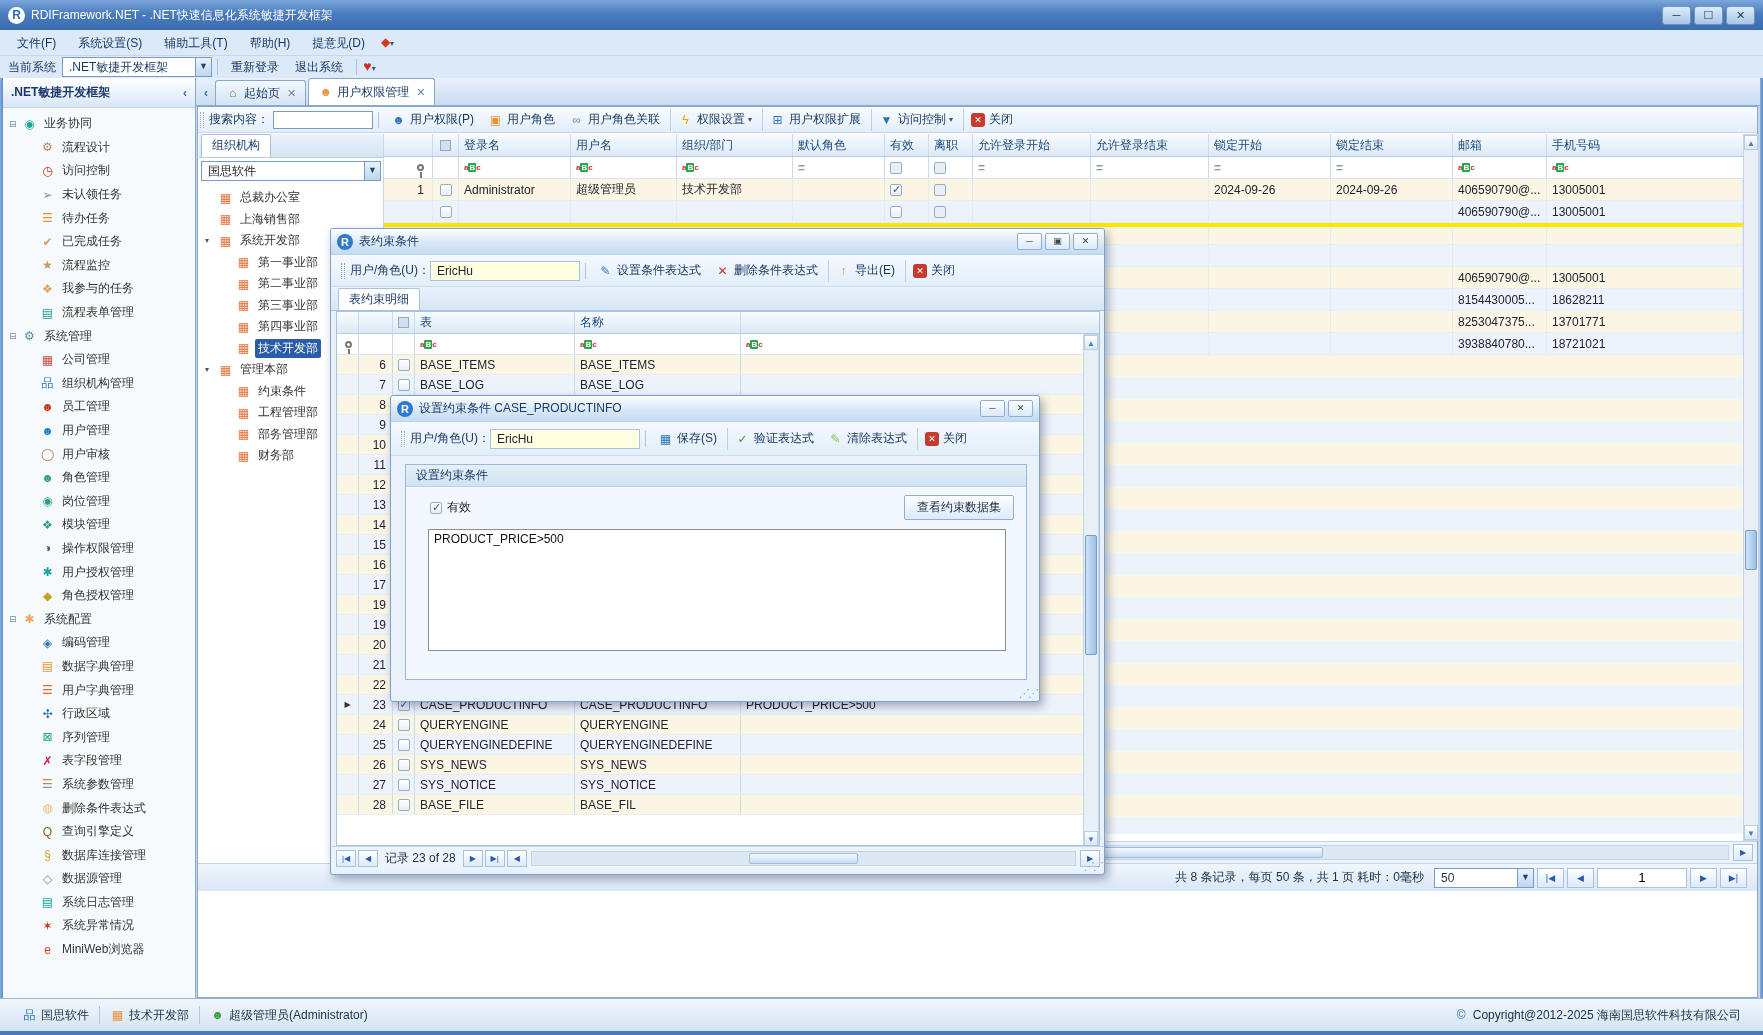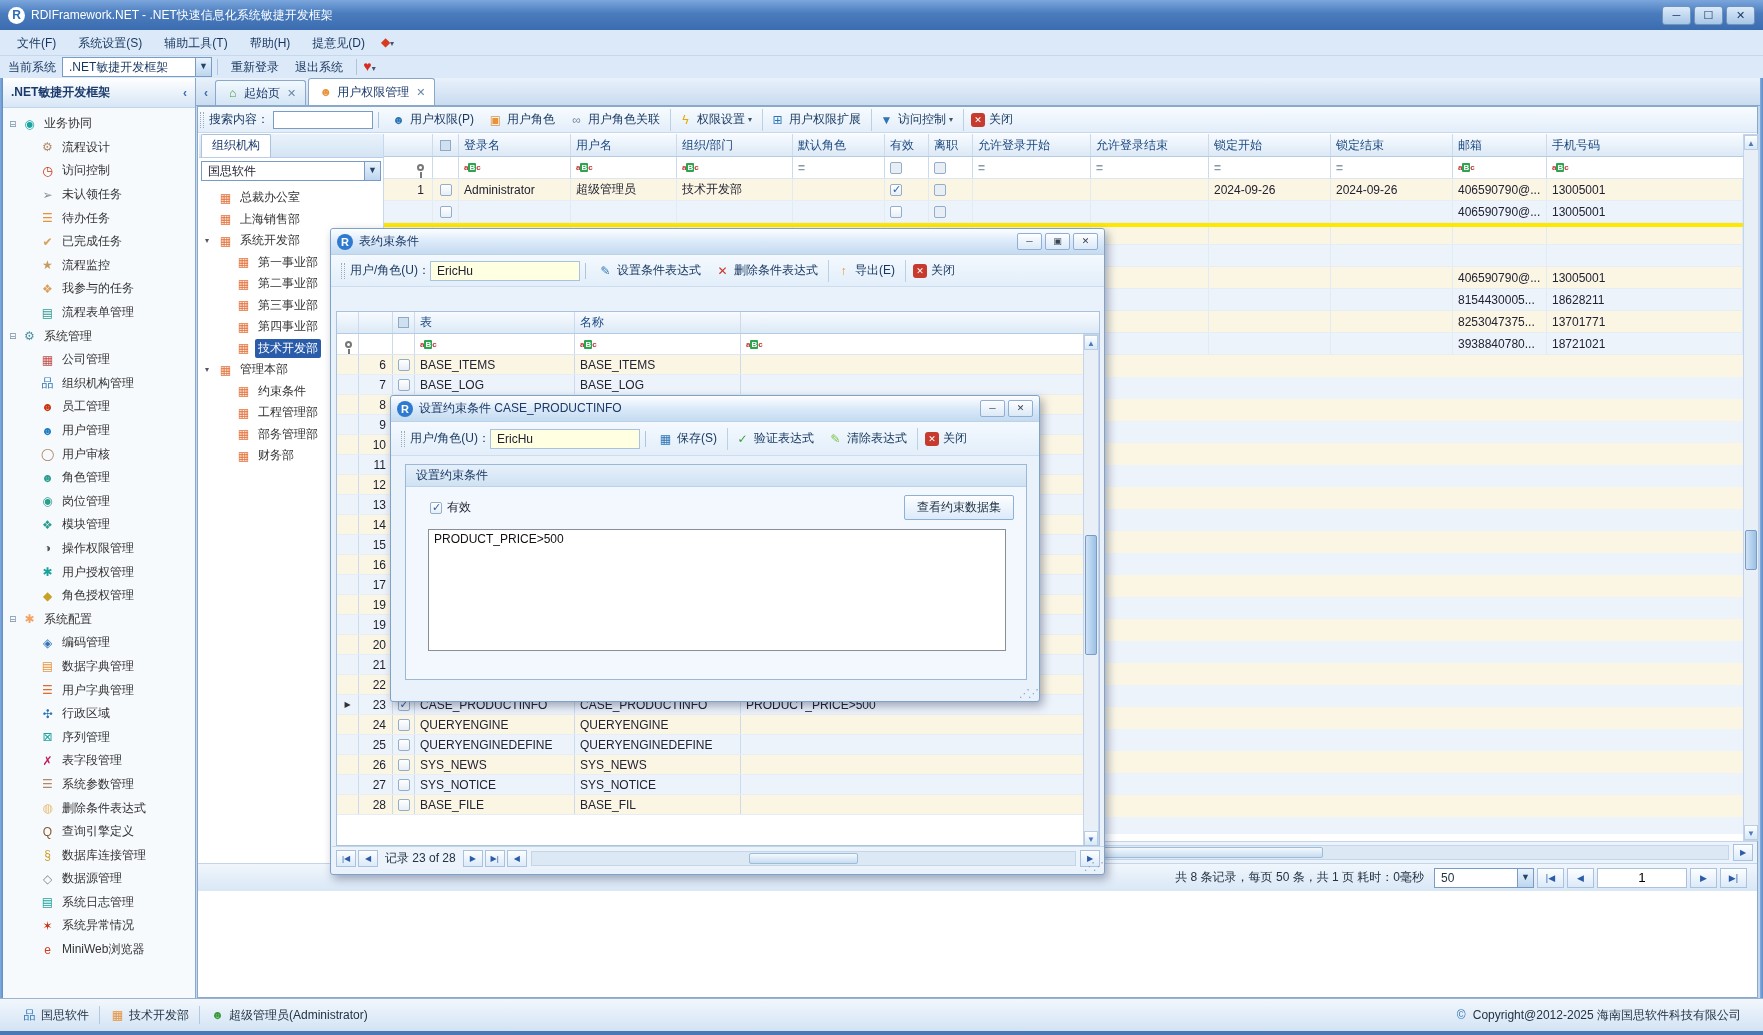--- a/index.html
+++ b/index.html
@@ -783,20 +783,23 @@
       </span>
       <span class="tbbtn f-sep">
         <span class="ic" style="color: rgb(232, 146, 58);">↑</span>
         <span>导出(E)</span>
       </span>
       <span class="tbbtn f-sep f-xbox">
         <span class="ic">✕</span>
         <span>关闭</span>
       </span>
   </div>
+  <div class="d1-tabrow">
+    <span class="org-tab">表约束明细</span>
+  </div>
   <div class="d1grid">
     <div class="g-head" style="height:22px">
       <span class="g-cell dc-ind"></span>
       <span class="g-cell dc-num"></span>
       <span class="g-cell dc-chk">
           <span class="hdrsq"></span>
         </span>
       <span class="g-cell dc-table">表</span>
       <span class="g-cell dc-name">名称</span>
     </div>

